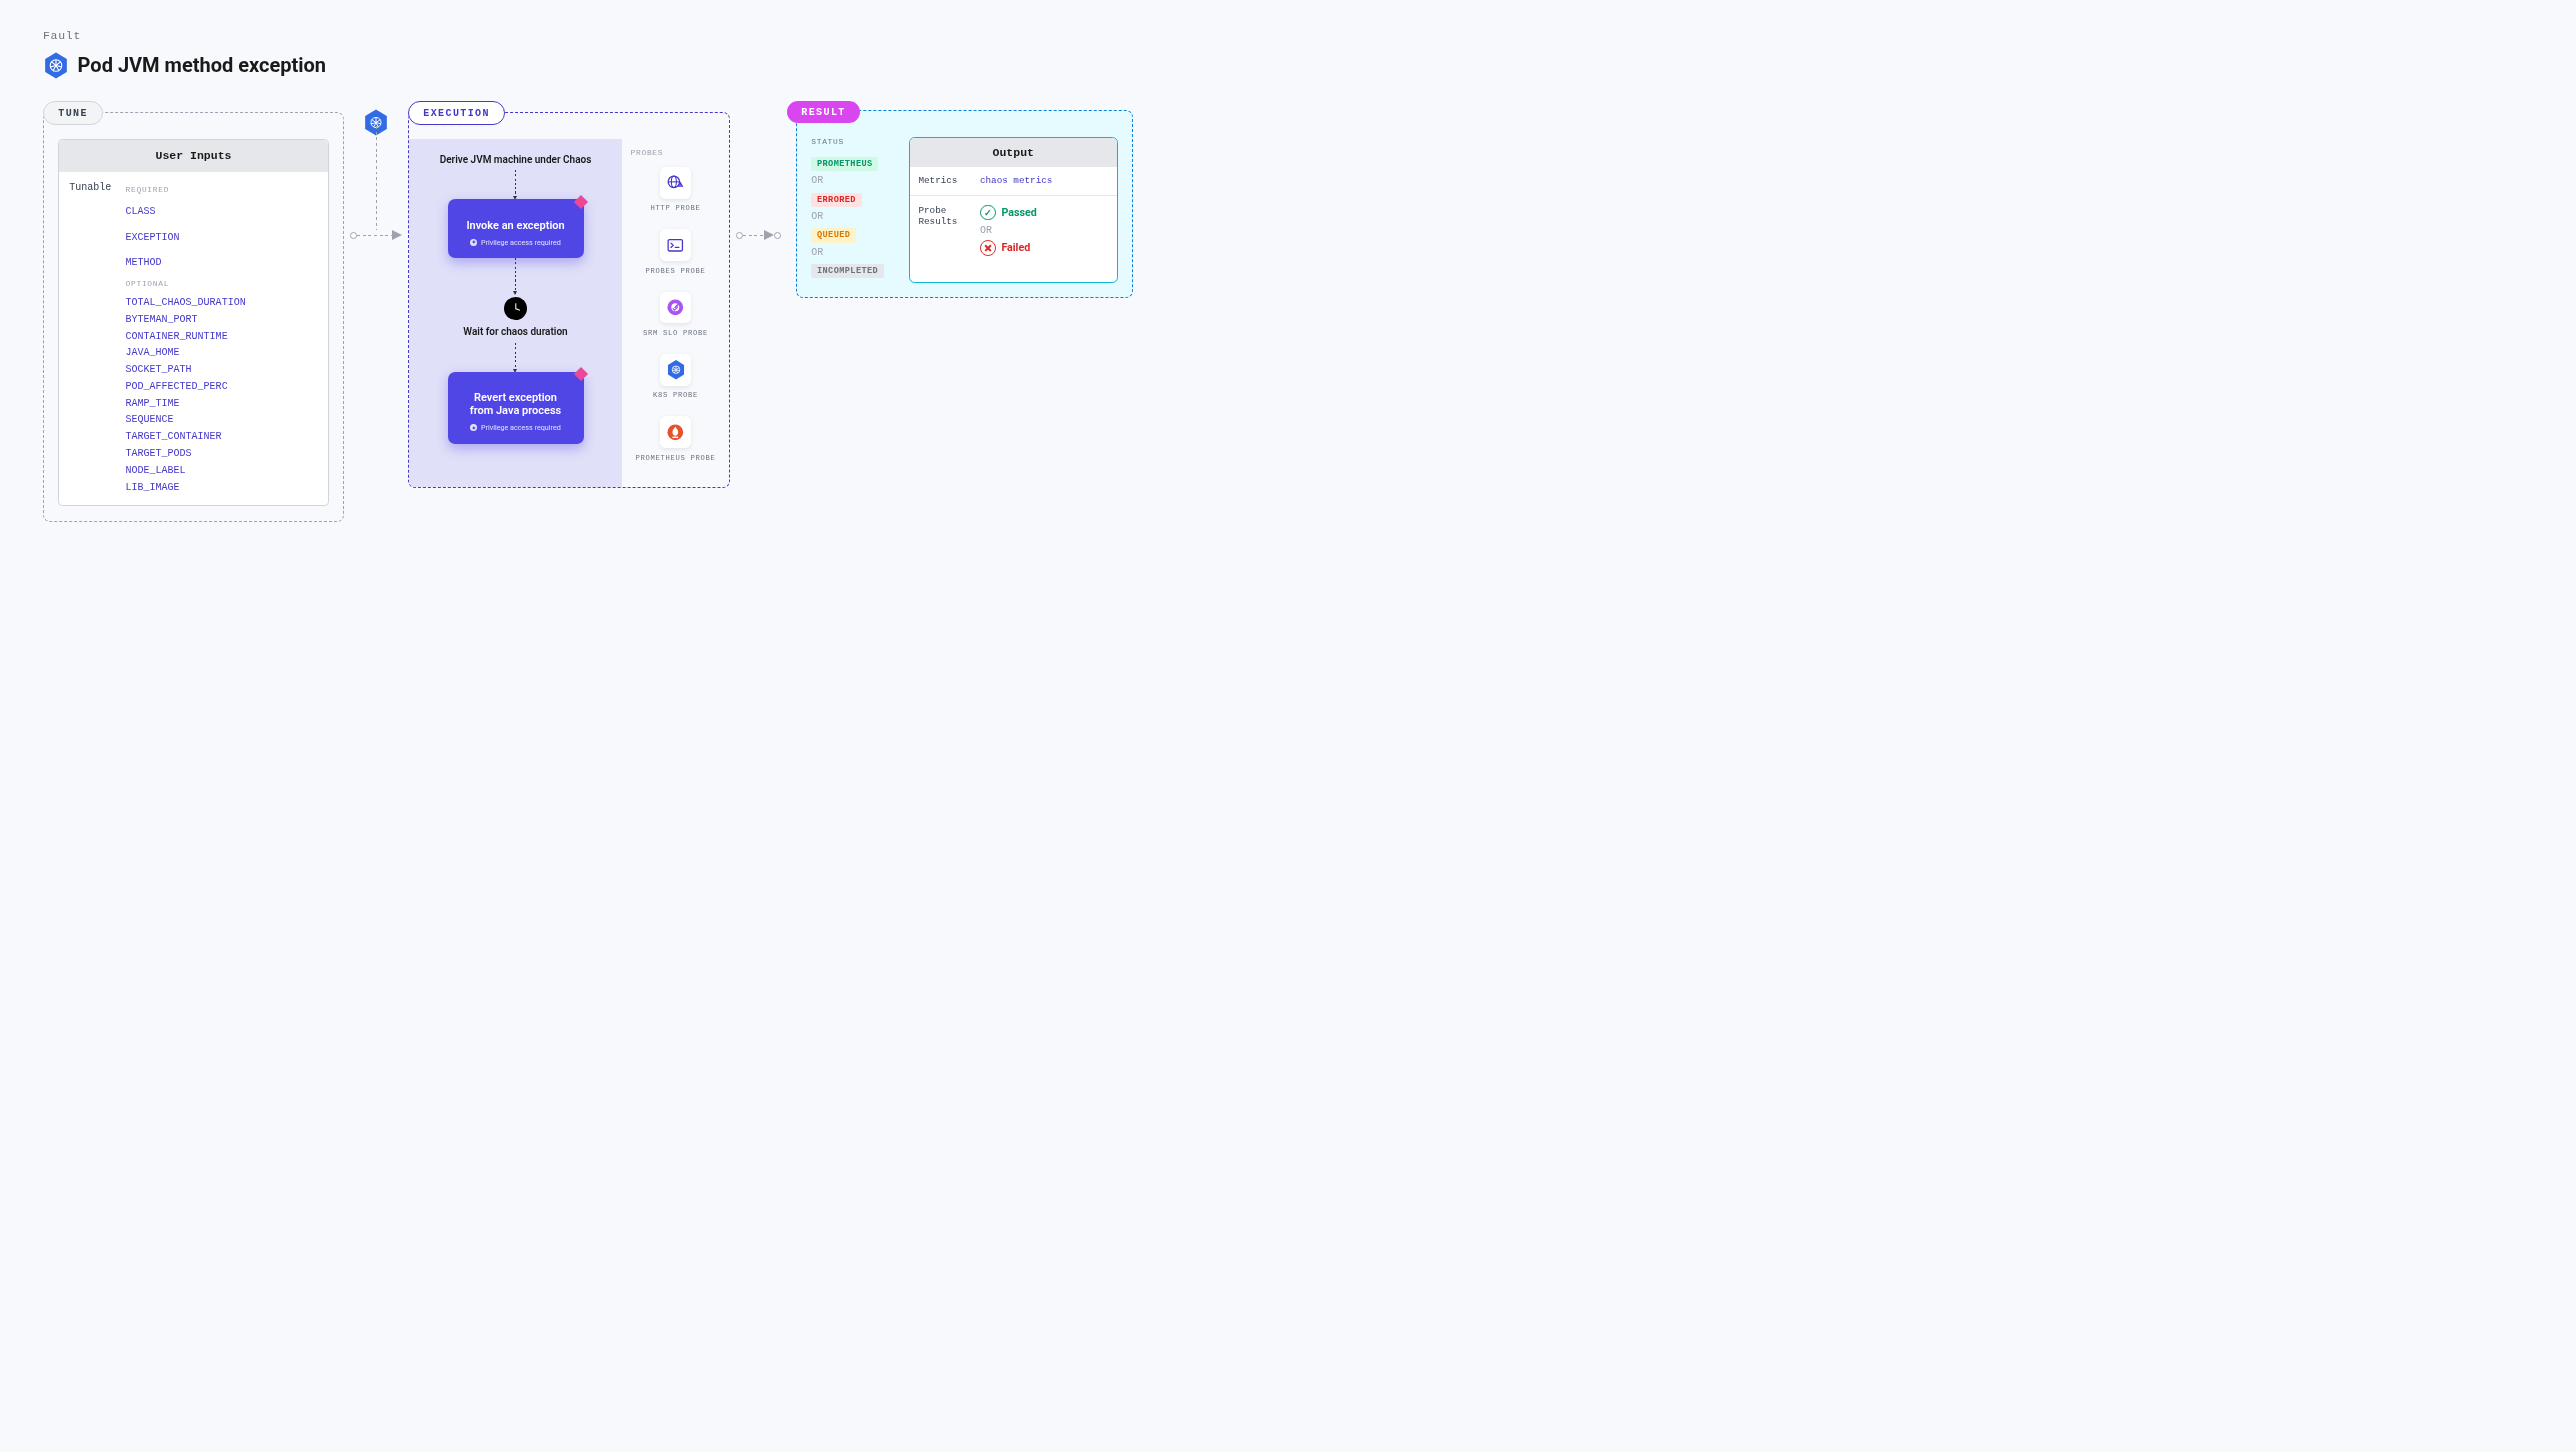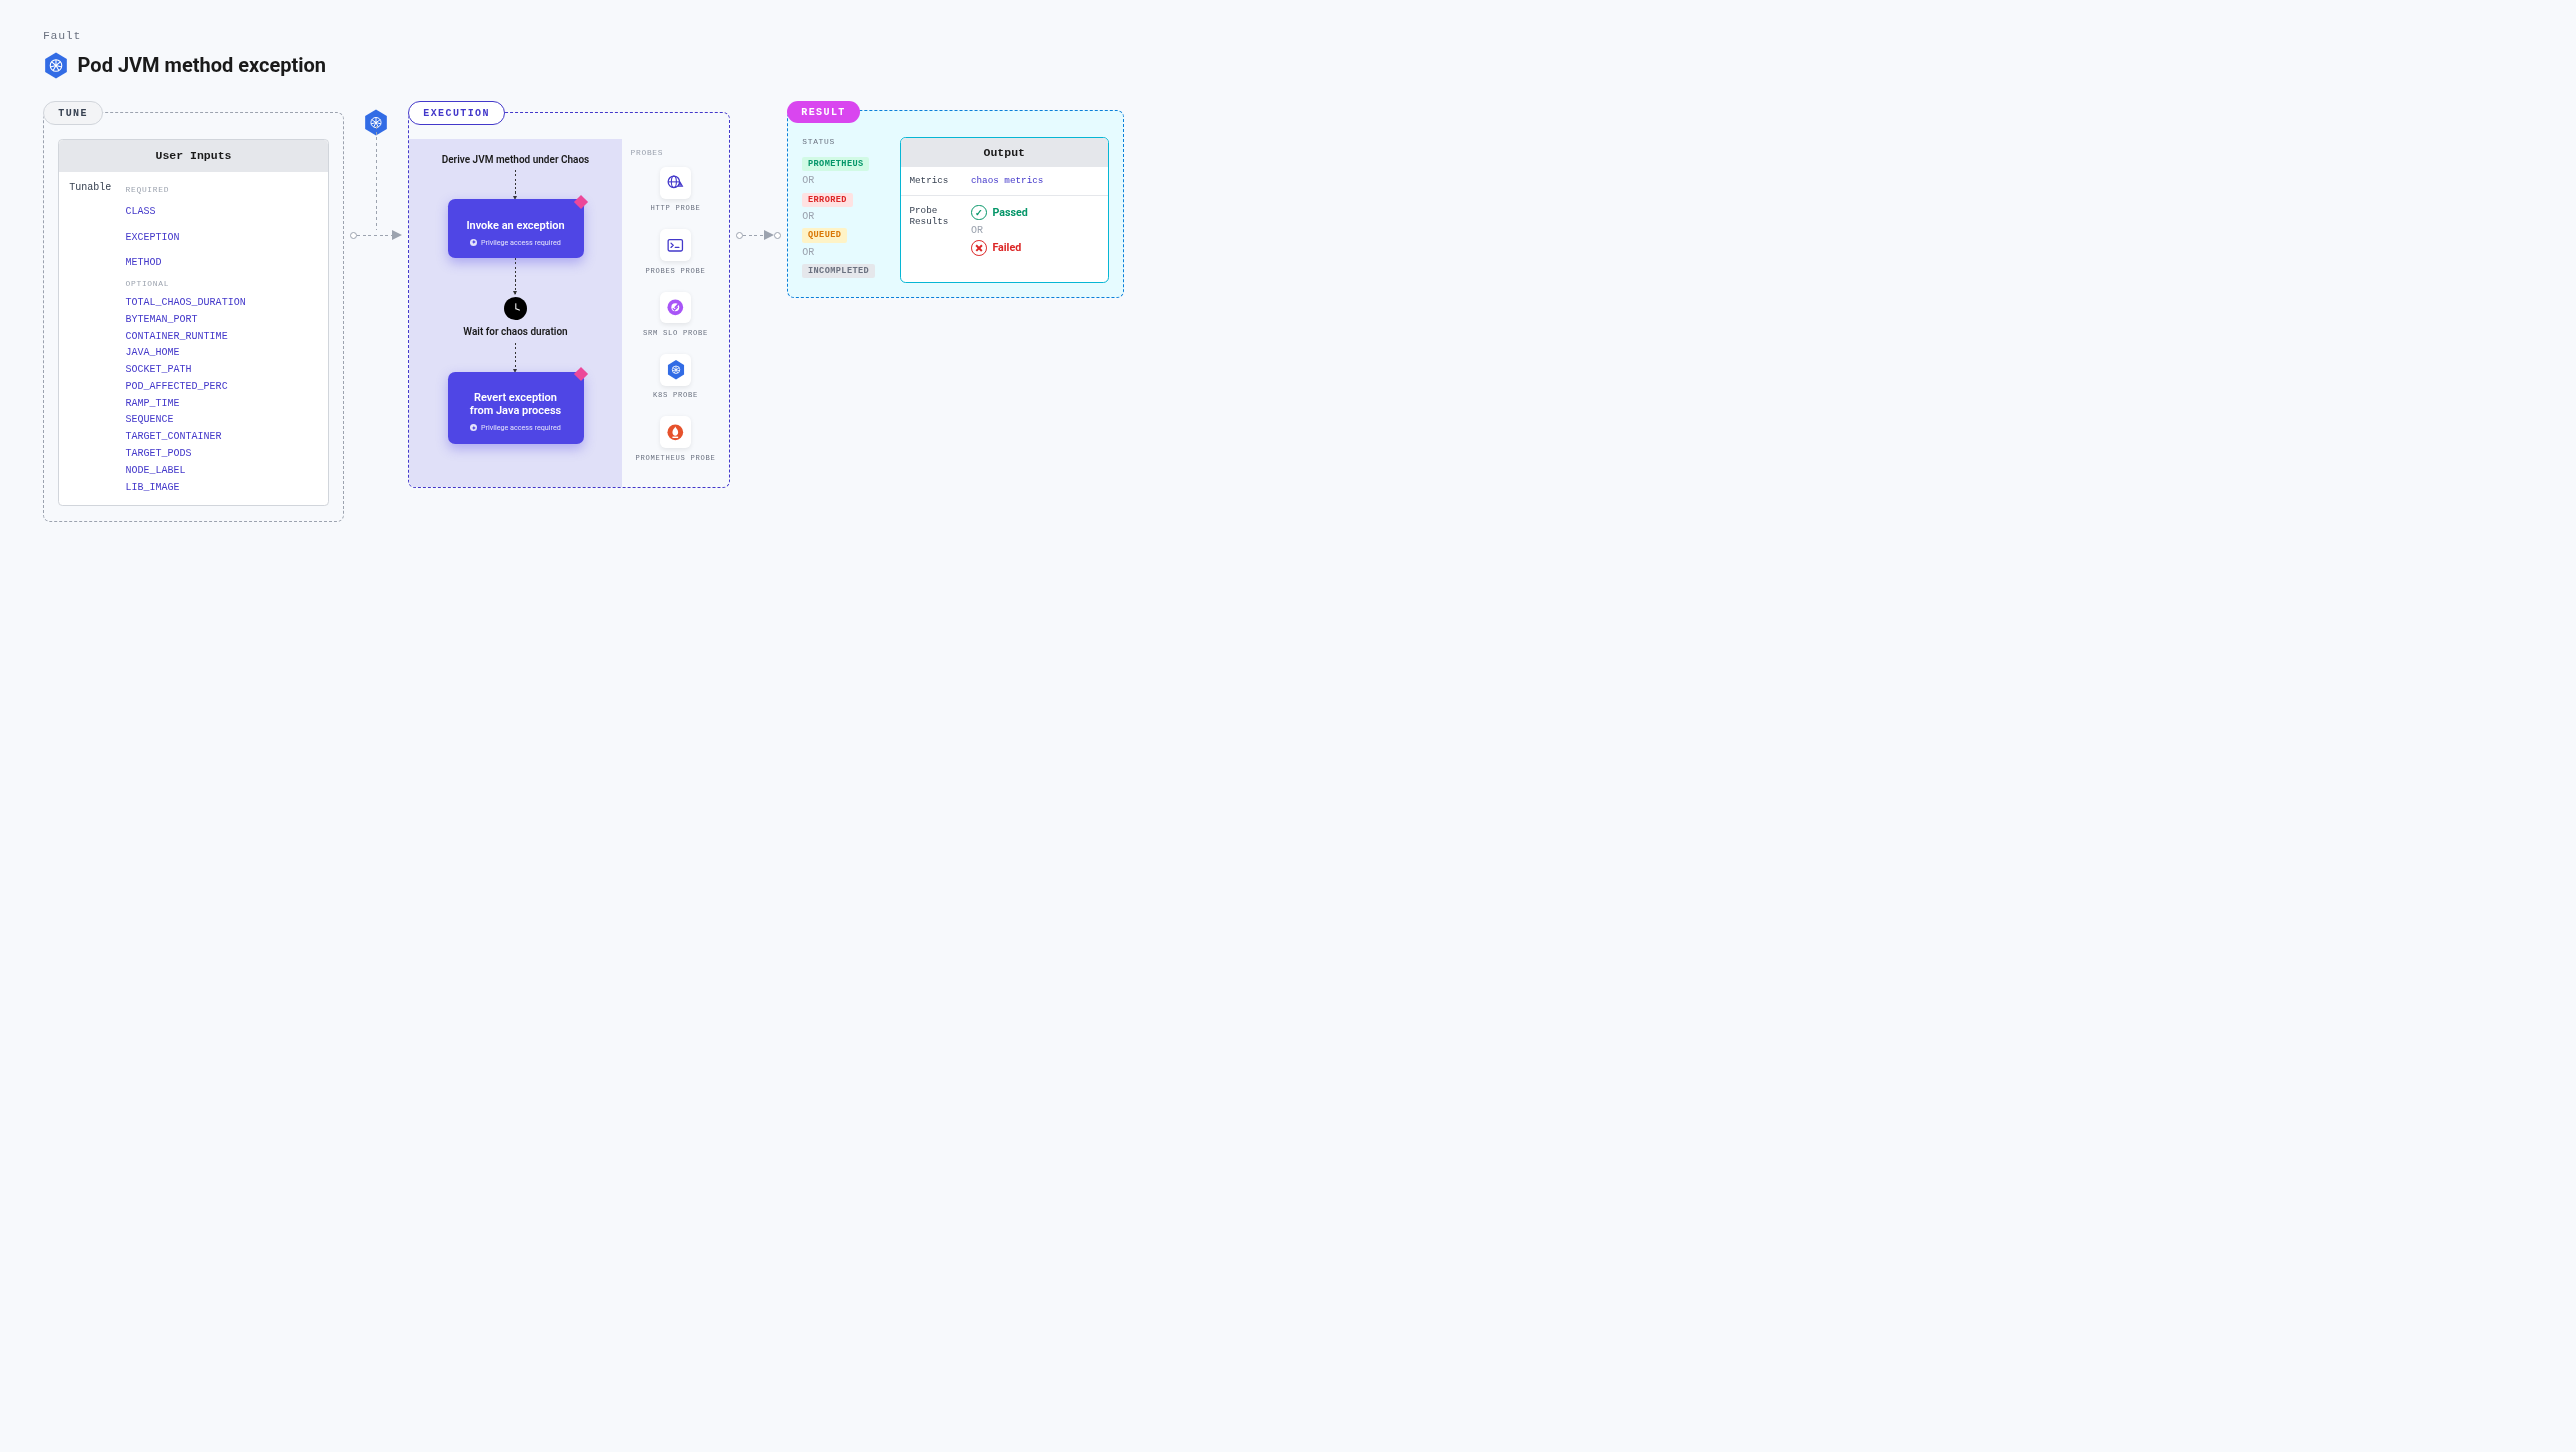--- a/index.html
+++ b/index.html
@@ -32,21 +32,21 @@
     .section-label.tune { background: #f3f4f6; border: 0.7px solid #d1d5db; color: #374151; }
     .section-label.execution { border: 1.1px solid #4338ca; color: #4338ca; background: #fff; }
     .section-label.result { background: #d946ef; color: #fff; font-family: Liberation Mono, monospace; }
     
     .box {
       border: 1.1px dashed #9ca3af; border-radius: 7.2px; padding: 14.3px;
       margin-top: -13px; padding-top: 26px; position: relative;
     }
     .box.tune-box { width: 301px; }
     .box.exec-box { width: 322px; border-color: #4338ca; display: flex; padding: 0; padding-top: 26px; }
-    .box.result-box { width: 337px; border-color: #0b7fd9; background: #e6fbff; display: flex; gap: 11.5px; }
+    .box.result-box { width: 337px; border-color: #0b7fd9; background: #e6fbff; display: flex; gap: 11.5px; margin-left: 9px; }
     
     .tune-inner { border: 0.7px solid #d1d5db; border-radius: 4.3px; background: #fff; }
     .tune-header { background: #e5e7eb; padding: 8.6px; text-align: center; font-family: 'Courier New', monospace; font-weight: 600; border-radius: 4.3px 4.3px 0 0; }
     .tune-body { display: flex; padding: 10px; gap: 14.3px; border-top: 0.7px solid #e5e7eb; }
     .tune-left { font-family: 'Courier New', monospace; color: #374151; font-size: 10px; }
     .tune-right { flex: 1; }
     .param-group-label { font-family: 'Courier New', monospace; color: #9ca3af; font-size: 7.9px; letter-spacing: 0.7px; margin-bottom: 5.7px; margin-top: 2.9px; }
     .param { font-family: 'Courier New', monospace; color: #4338ca; font-size: 10px; padding: 2.9px 0; }
     .param.spaced { padding: 7.2px 0; }
     
@@ -180,21 +180,21 @@
     <div class="connector-vline"></div>
     <div class="connector-dot"></div>
     <div class="connector-line"></div>
     <div class="arrow-head"></div>
   </div>
 
   <div class="column">
     <span class="section-label execution">EXECUTION</span>
     <div class="box exec-box">
       <div class="exec-left">
-        <div class="exec-node-text">Derive JVM method under Chaos</div>
+        <div class="exec-node-text">Derive JVM machine under Chaos</div>
         <div class="exec-vline">
             <div class="vhead"></div>
           </div>
         <div class="exec-card">
           <div class="exec-card-corner"></div>
           <div class="exec-card-title">Invoke an exception</div>
           <div class="exec-card-sub">
               <span class="priv-dot">✦</span>
               <span>Privilege access required</span>
             </div>

